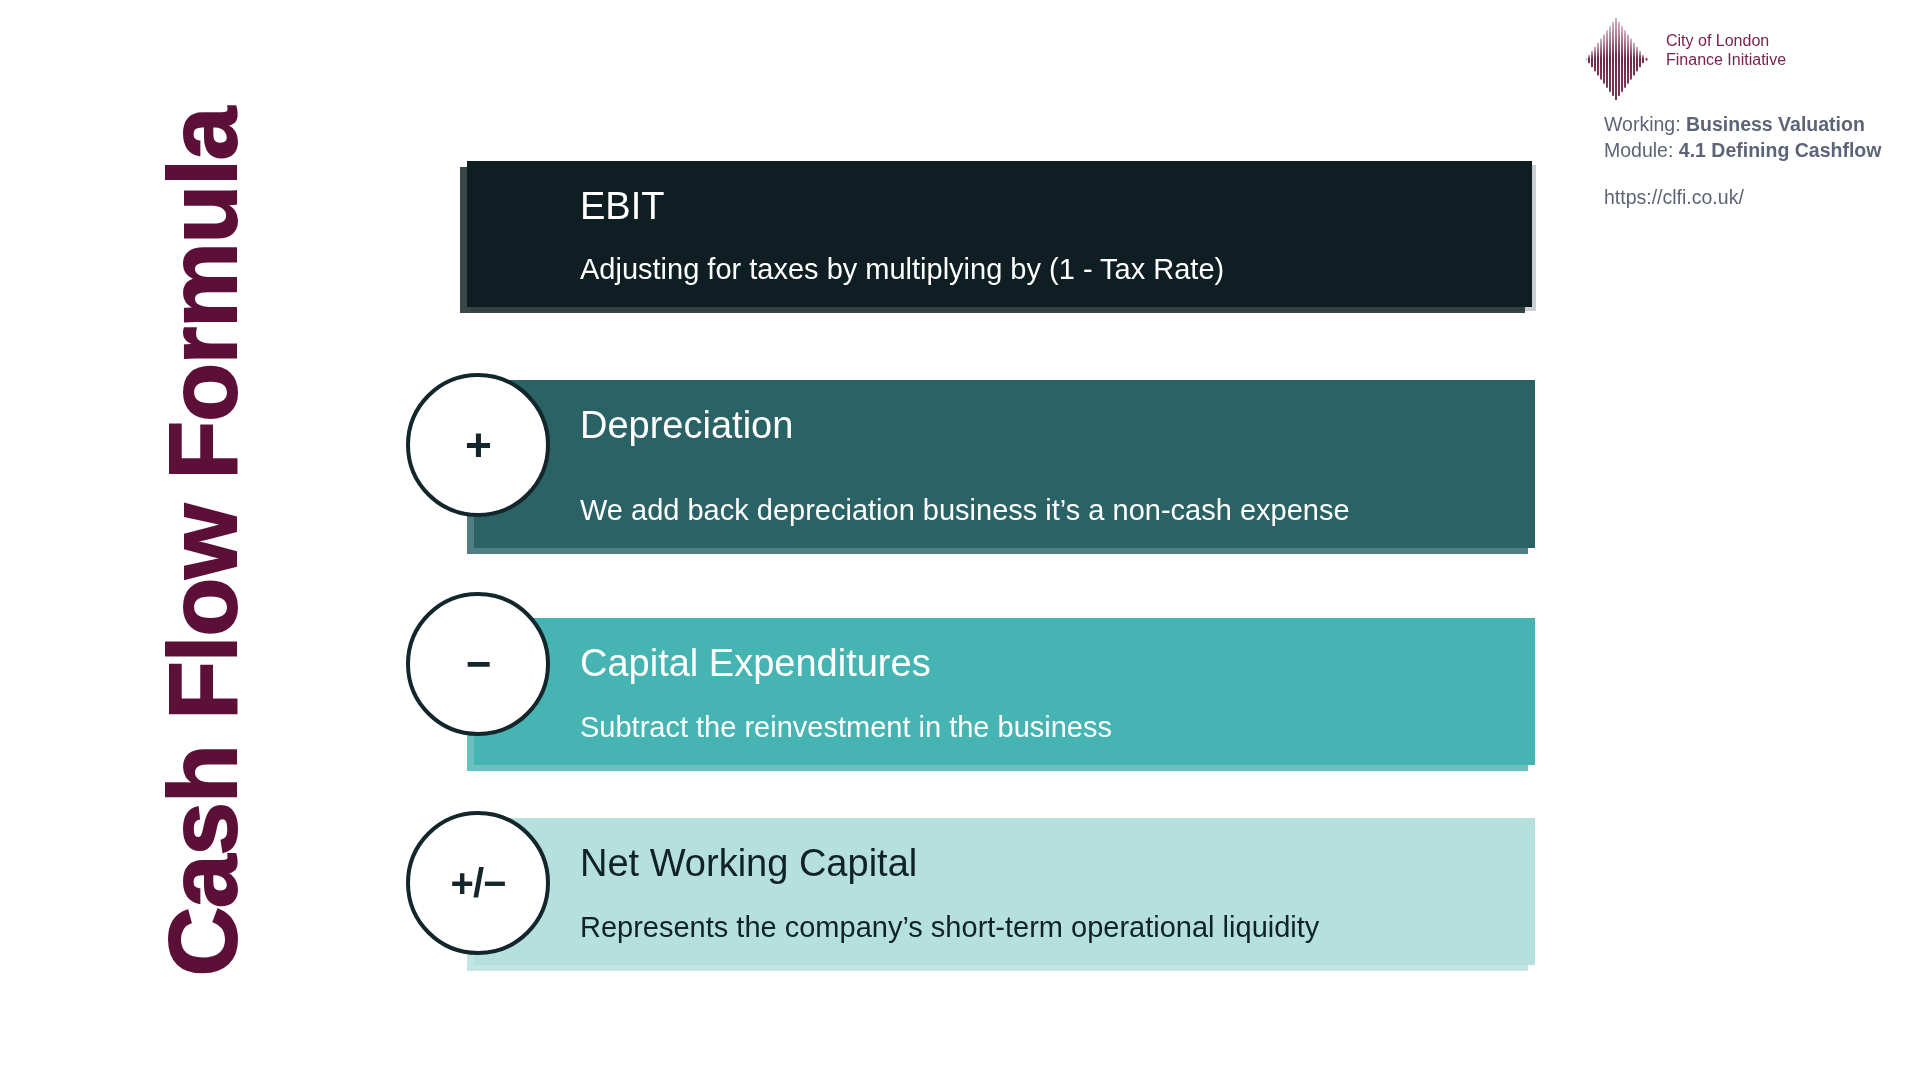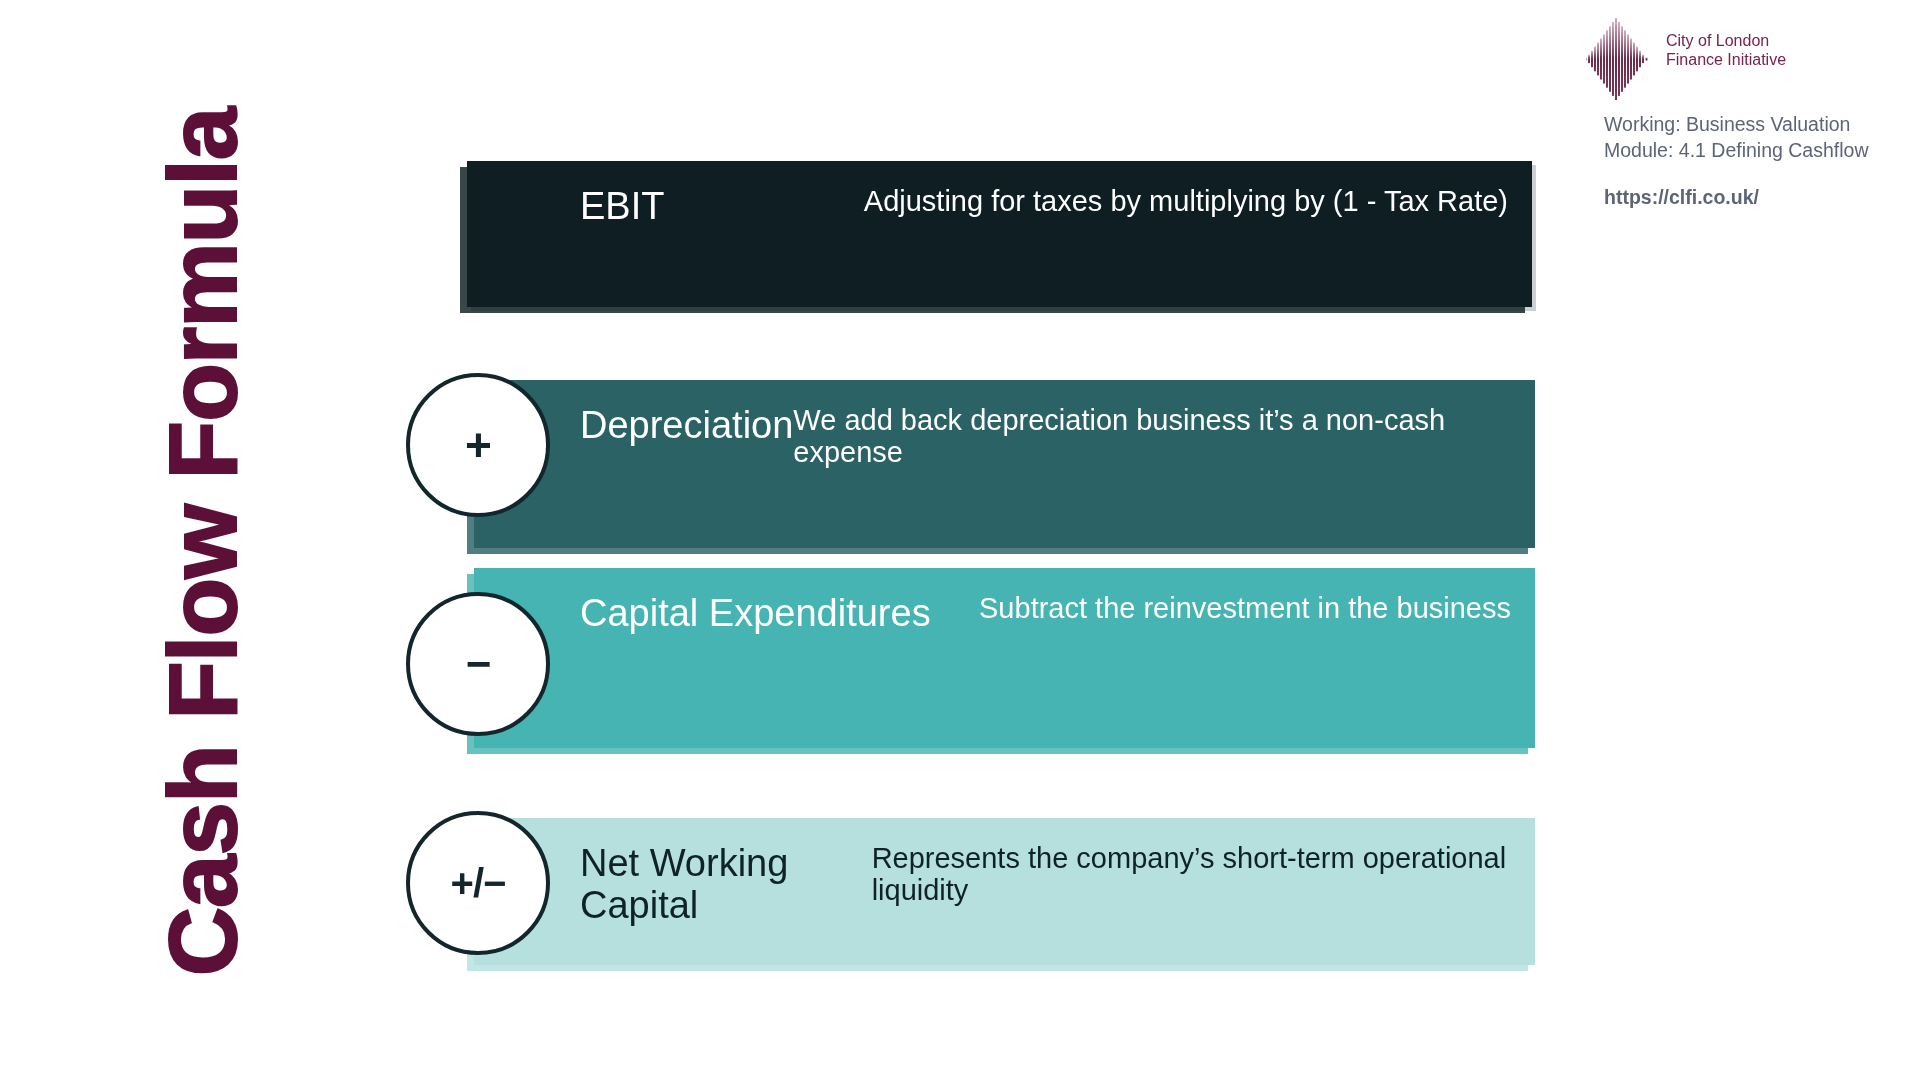--- a/index.html
+++ b/index.html
@@ -18,58 +18,58 @@
 
   
   .row { position:absolute; left:0; top:0; width:1920px; height:0; }
   .bar { position:absolute; }
   .bar .echo {
     position:absolute; inset:0; transform:translate(-7px,6px);
     background:var(--bar); opacity:.82; z-index:0;
   }
   .bar .face {
     position:absolute; inset:0; background:var(--bar); z-index:1;
-    display:flex; flex-direction:row; justify-content:space-between;
+    display:flex; flex-direction:column; justify-content:space-between;
     padding:25px 24px 21px 106px; color:var(--ink);
   }
   .row-0 .bar .face { padding-left:113px; }
   .row-0 .bar { box-shadow:4px 4px 0 rgba(150,162,167,.5); }
   .bar-title    { font-size:38px; line-height:1.1; }
   .bar-subtitle { font-size:29px; line-height:1.1; }
 
   .badge {
     position:absolute; width:144px; height:144px; border-radius:50%;
     background:#ffffff; border:4px solid #13262b; z-index:2;
     display:flex; align-items:center; justify-content:center;
     color:#13262b; font-weight:bold;
   }
   .badge span { font-size:46px; letter-spacing:-1px; }
   .badge-2 span { font-size:44px; }
   .badge-3 span { font-size:40px; }
 
   
   .row-0 .bar { left:467px; top:161px; width:1065px; height:146px; }
   .row-1 .bar { left:474px; top:380px; width:1061px; height:168px; }
-  .row-2 .bar { left:474px; top:568px; width:1061px; height:180px; }
+  .row-2 .bar { left:474px; top:618px; width:1061px; height:147px; }
   .row-3 .bar { left:474px; top:818px; width:1061px; height:147px; }
   .badge-1 { left:406px; top:373px; }
   .badge-2 { left:406px; top:592px; }
   .badge-3 { left:406px; top:811px; }
 
   
   .logo-svg { position:absolute; left:1586px; top:14px; width:62px; height:90px; }
   .org-name {
     position:absolute; left:1666px; top:31px;
     font-size:16px; line-height:1.2; font-weight:400;
   }
   .meta {
     position:absolute; left:1604px; top:112px;
     font-size:19.5px; line-height:1.33;
   }
-  .meta b { font-weight:normal; }
+  .meta b { font-weight:bold; }
   .url {
     position:absolute; left:1604px; top:186px;
     font-size:19.5px; text-decoration:none; cursor:pointer;
   }
 </style>
 </head>
 <body>
 
 <div class="stage">
 
@@ -160,15 +160,15 @@
   <div class="org-name" style="color: rgb(122, 33, 80);">
     <div>City of London</div>
     <div>Finance Initiative</div>
   </div>
 
   <div class="meta" style="color: rgb(93, 100, 119);">
     <div><span>Working: </span><b>Business Valuation</b></div>
     <div><span>Module: </span><b>4.1 Defining Cashflow</b></div>
   </div>
 
-  <div class="url" style="color: rgb(93, 100, 119); font-weight: bold;">https://clfi.co.uk/</div>
+  <div class="url" style="color: rgb(93, 100, 119);">https://clfi.co.uk/</div>
 
 </div>
 
 </body></html>

